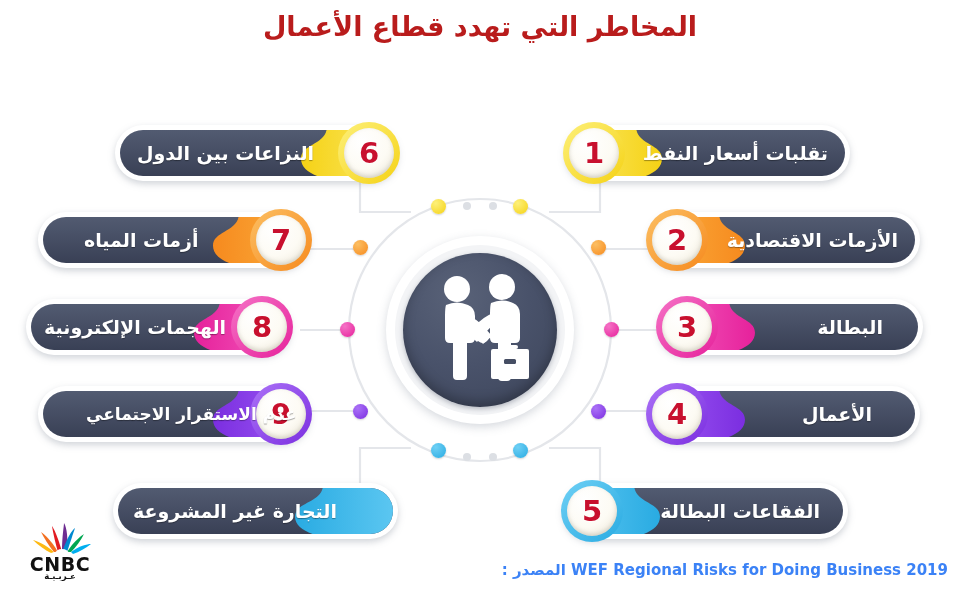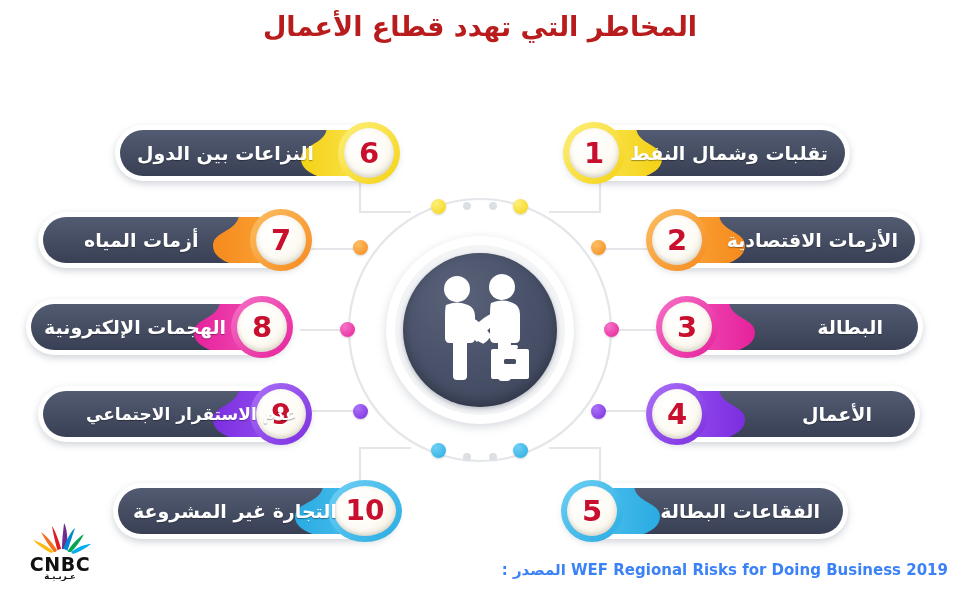--- a/index.html
+++ b/index.html
@@ -230,21 +230,21 @@
             </defs>
           <path d="M0,0 H70 C70,20 96,18 96,34 C96,48 76,56 56,56 H0 Z" fill="url(#g1)"></path>
         </svg>
       </div>
     </div>
     <div class="badge" style="left:-2px;">
       <div class="badge-ring" style="background:linear-gradient(135deg,#fdf07a,#f5d215);"></div>
       <div class="badge-core"></div>
       <span class="badge-num">1</span>
     </div>
-    <div class="pill-label" style="right:22px;">تقلبات وشمال النفط</div>
+    <div class="pill-label" style="right:22px;">تقلبات أسعار النفط</div>
   </div>
 
   <div class="pill" style="left:648px;top:212px;width:272px;">
     <div class="pill-inner">
       <div class="swoosh" style="left:-4px;">
         <svg viewBox="0 0 96 56" preserveAspectRatio="none">
           <defs>
               <linearGradient id="g2" x1="0" y1="0" x2="1" y2="0">
             <stop offset="0%" stop-color="#fbb040"></stop>
                 <stop offset="100%" stop-color="#f68a1e"></stop>
@@ -422,25 +422,20 @@
         <svg viewBox="0 0 96 56" preserveAspectRatio="none">
           <defs>
               <linearGradient id="g10" x1="0" y1="0" x2="1" y2="0">
             <stop offset="0%" stop-color="#5ec8f2"></stop>
                 <stop offset="100%" stop-color="#29abe2"></stop>
               </linearGradient>
             </defs>
           <path d="M0,0 H70 C70,20 96,18 96,34 C96,48 76,56 56,56 H0 Z" fill="url(#g10)"></path>
         </svg>
       </div>
-    </div>
-    <div class="badge wide" style="right:-4px;">
-      <div class="badge-ring" style="background:linear-gradient(135deg,#6fd0f5,#29abe2);"></div>
-      <div class="badge-core"></div>
-      <span class="badge-num">10</span>
     </div>
     <div class="pill-label" style="left:20px;">التجارة غير المشروعة</div>
   </div>
 
   <div class="source">
     <span class="en">WEF Regional Risks for Doing Business 2019</span>
     <span>المصدر :</span>
   </div>
 
   <div class="logo">

